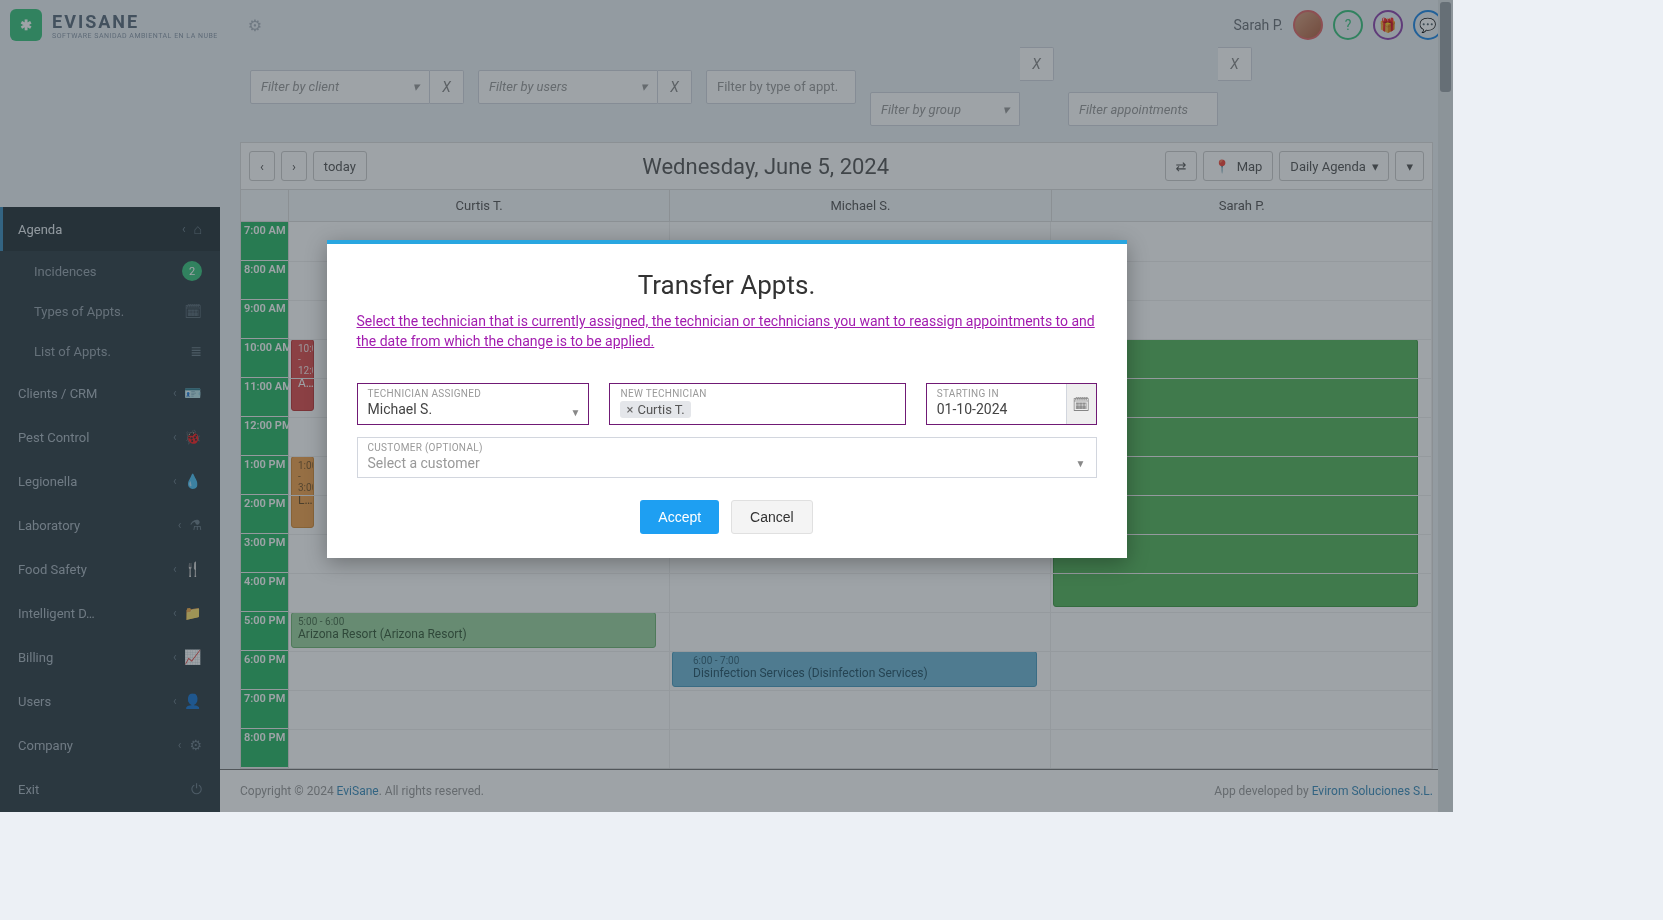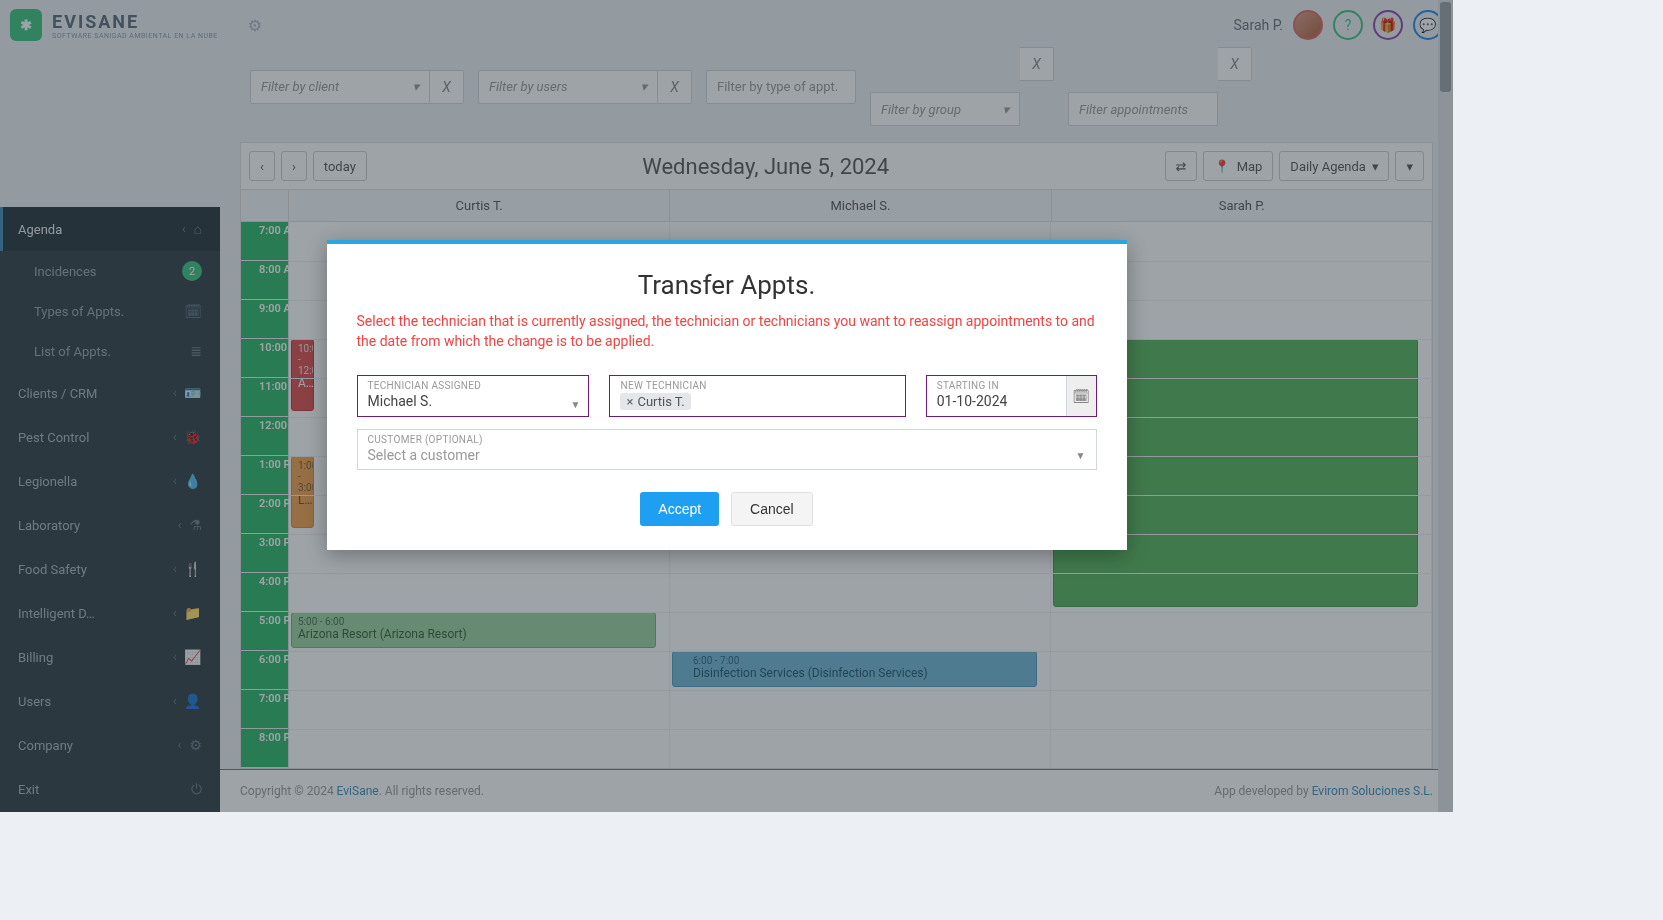--- a/index.html
+++ b/index.html
@@ -215,21 +215,21 @@
   flex-direction: column;
 }
 .time-slot {
   position: relative;
   color: #fff;
   background: #29b765;
   font-size: 11px;
   font-weight: 600;
   border-bottom: 1px solid #eee;
 }
-.time-slot span { position:absolute; top:2px; left:18px; white-space:nowrap; }
+.time-slot span { position:absolute; top:2px; left:3px; white-space:nowrap; }
 .tech-cols {
   flex: 1;
   position: relative;
   display: flex;
 }
 .tech-col { flex:1; border-right:1px solid #eee; position:relative; }
 .tech-col:last-child { border-right:none; }
 .row-line { position:absolute; left:0; right:0; border-bottom:1px solid #eee; }
 
 .event {
@@ -275,24 +275,25 @@
   box-shadow: 0 5px 20px rgba(0,0,0,.3);
   padding: 26px 30px 24px 30px;
 }
 .modal-title {
   font-size: 26px;
   color: #333;
   text-align: center;
   margin-bottom: 12px;
 }
 .modal-desc {
-  color: #ef4444;
+  color: #a21caf;
   font-size: 14px;
-  margin-bottom: 24px;
+  margin-bottom: 32px;
   line-height: 1.4;
+  text-decoration: underline;
 }
 .modal-row { display:flex; gap:20px; margin-bottom:12px; }
 .field { flex:1; border:1px solid #701a75; padding:4px 10px 6px 10px; position:relative; }
 .field-label { font-size:10px; color:#999; text-transform:uppercase; letter-spacing:0.3px; }
 .field-value { font-size:14px; color:#444; margin-top:2px; }
 .field .caret { position:absolute; right:8px; bottom:6px; color:#888; font-size:10px; }
 .token {
   display:inline-flex; align-items:center; gap:4px;
   background:#e4e6ea; color:#555;
   border-radius:3px; padding:1px 6px; font-size:13px;

